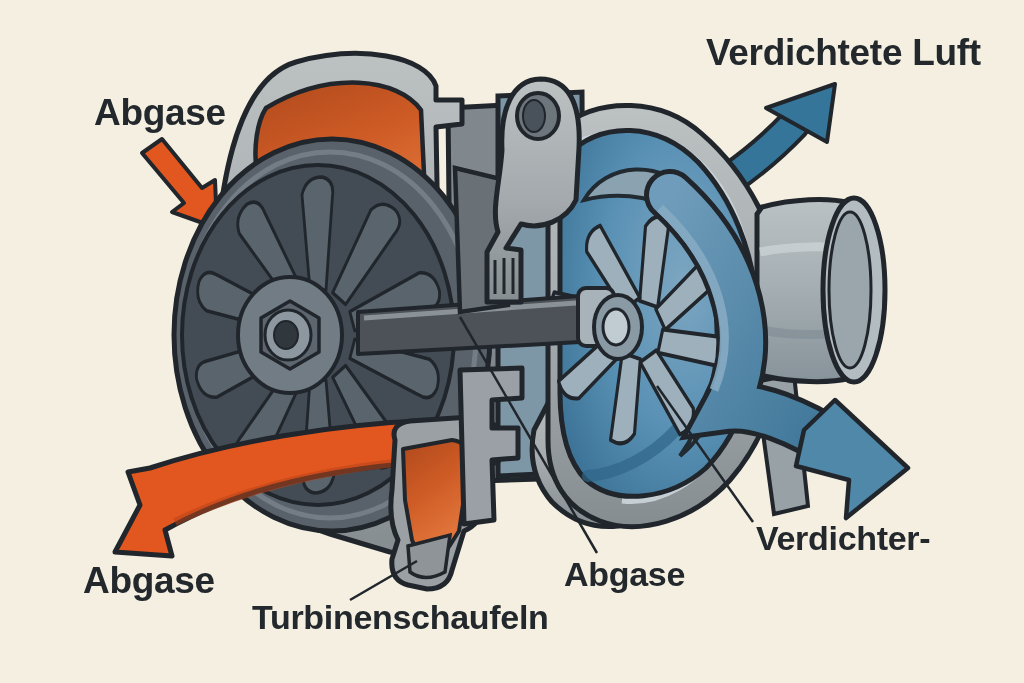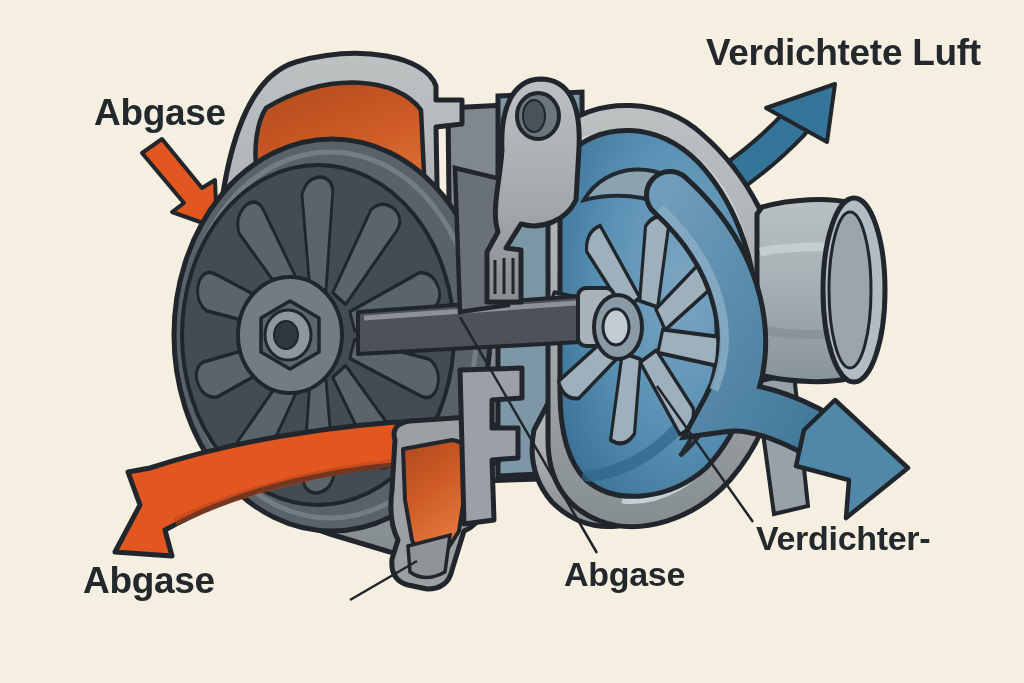--- a/index.html
+++ b/index.html
@@ -181,17 +181,18 @@
   <g stroke="#20262b" stroke-width="2.5">
     <line x1="417" y1="561" x2="350" y2="600"></line>
     <line x1="460" y1="317" x2="597" y2="553"></line>
     <line x1="657" y1="386" x2="753" y2="522"></line>
   </g>
 </svg>
 
   <div class="lbl lbl-36" style="left:94px;top:94px;">Abgase</div>
   <div class="lbl lbl-36" style="left:698px;top:34px;margin-left:8px;">Verdichtete Luft</div>
   <div class="lbl lbl-36" style="left:83px;top:562px;">Abgase</div>
+  <div class="lbl lbl-34" style="left:252px;top:600px;">Turbinenschaufeln</div>
   <div class="lbl lbl-34" style="left:564px;top:557px;">Abgase</div>
   <div class="lbl lbl-34" style="left:756px;top:521px;">
     <span style="display:block">Verdichter-</span>
   </div>
 </div>
 
 </body></html>

